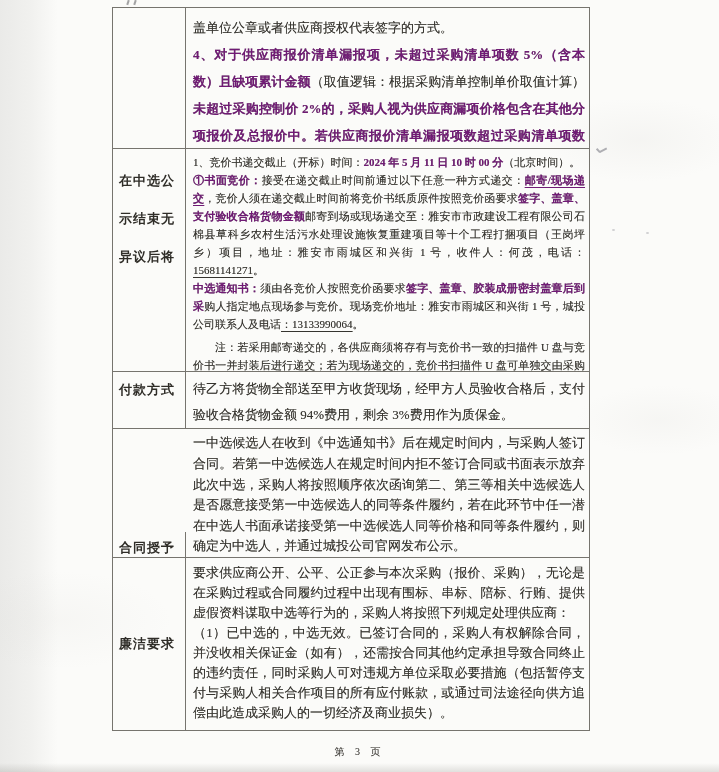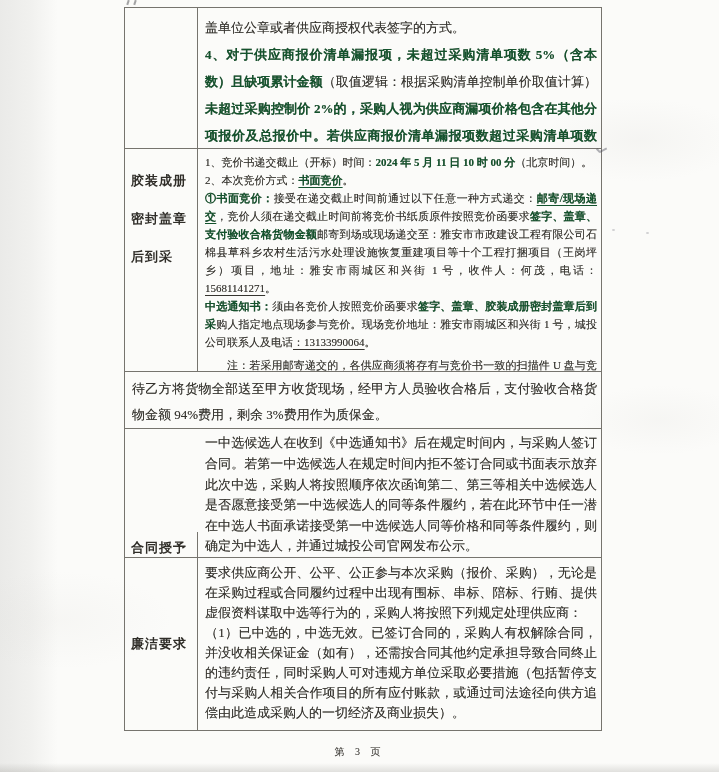--- a/index.html
+++ b/index.html
@@ -19,41 +19,41 @@
   }
   .page-texture{
     position:absolute;inset:0;pointer-events:none;
     background:
       radial-gradient(140px 60px at 640px 140px, rgba(200,198,192,.12), rgba(0,0,0,0) 70%),
       radial-gradient(120px 50px at 660px 420px, rgba(200,198,192,.10), rgba(0,0,0,0) 70%),
       radial-gradient(160px 70px at 60px 620px, rgba(205,203,197,.10), rgba(0,0,0,0) 70%);
   }
   
   .info-table{
-    position:absolute;left:124px;top:7px;width:476px;
+    position:absolute;left:112px;top:7px;width:476px;
     border:1px solid #76746e;
     color:#36342f;
     font-size:13px;
   }
   .row{display:flex;overflow:hidden;}
   .row + .row{border-top:1px solid #76746e;}
   .cell-label{
     width:73px;flex:0 0 73px;border-right:1px solid #76746e;
     box-sizing:border-box;padding-left:6px;
     font-weight:bold;letter-spacing:1px;color:#2f2d28;
     overflow:hidden;
   }
   .cell-content{
     flex:1;box-sizing:border-box;padding:0 4px 0 7px;overflow:hidden;
     text-align:justify;
     text-shadow:0 0 .5px rgba(56,54,49,.55);
   }
   .para{margin:0;}
   .para span{white-space:pre-wrap;}
-  .b{font-weight:bold;color:#14532d;}
+  .b{font-weight:bold;color:#701a75;}
   .u{text-decoration:underline;text-underline-offset:3px;text-decoration-thickness:1px;}
   .indent{text-indent:2em;}
 
   
   .r1{height:140px;}
   .r1 .cell-content{padding-top:6px;line-height:27px;}
   .r2{height:222px;}
   .r2 .cell-content{padding-top:4px;line-height:18px;font-size:11px;}
   .r2 .cell-label{padding-top:13px;line-height:38px;}
   .r2 .para.indent{margin-top:5px;}
@@ -99,30 +99,30 @@
 
 <div class="info-table">
   <div class="row r1">
     <div class="cell-label"></div>
     <div class="cell-content">
         <p class="para"><span>盖单位公章或者供应商授权代表签字的方式。</span></p>
         <p class="para"><span class="b">4、对于供应商报价清单漏报项，未超过采购清单项数 5%（含本数）且缺项累计金额</span><span>（取值逻辑：根据采购清单控制单价取值计算）</span><span class="b">未超过采购控制价 2%的，采购人视为供应商漏项价格包含在其他分项报价及总报价中。若供应商报价清单漏报项数超过采购清单项数 5%（不含本数）或超过采购控制价 2%的，其竞价文件无效。</span></p>
       </div>
   </div>
   <div class="row r2">
-    <div class="cell-label">胶装成册密封盖章后到采</div>
+    <div class="cell-label">在中选公示结束无异议后将</div>
     <div class="cell-content">
         <p class="para"><span>1、竞价书递交截止（开标）时间：</span><span class="b">2024 年 5 月 11 日 10 时 00 分</span><span>（北京时间）。</span></p>
-        <p class="para"><span>2、本次竞价方式：</span><span class="b u">书面竞价</span><span>。</span></p>
         <p class="para"><span class="b">①书面竞价：</span><span>接受在递交截止时间前通过以下任意一种方式递交：</span><span class="b u">邮寄/现场递交</span><span>，竞价人须在递交截止时间前将竞价书纸质原件按照竞价函要求</span><span class="b">签字、盖章、支付验收合格货物金额</span><span>邮寄到场或现场递交至：雅安市市政建设工程有限公司石棉县草科乡农村生活污水处理设施恢复重建项目等十个工程打捆项目（王岗坪乡）项目，地址：雅安市雨城区和兴街 1 号，收件人：何茂，电话：</span><span class="u">15681141271</span><span>。</span></p>
         <p class="para"><span class="b">中选通知书：</span><span>须由各竞价人按照竞价函要求</span><span class="b">签字、盖章、胶装成册密封盖章后到采</span><span>购人指定地点现场参与竞价。现场竞价地址：雅安市雨城区和兴街 1 号，城投公司联系人及电话</span><span class="u">：13133990064</span><span>。</span></p>
         <p class="para indent"><span>注：若采用邮寄递交的，各供应商须将存有与竞价书一致的扫描件 U 盘与竞价书一并封装后进行递交；若为现场递交的，竞价书扫描件 U 盘可单独交由采购人现场拷贝后予以归还。</span></p>
       </div>
   </div>
   <div class="row r3">
+    <div class="cell-label">付款方式</div>
     <div class="cell-content">
         <p class="para"><span>待乙方将货物全部送至甲方收货现场，经甲方人员验收合格后，支付验收合格货物金额 94%费用，剩余 3%费用作为质保金。</span></p>
       </div>
   </div>
   <div class="row r4">
     <div class="cell-label">合同授予</div>
     <div class="cell-content">
         <p class="para"><span>在中选公示结束无异议后将《中选通知书》发给第一中选候选人。第一中选候选人在收到《中选通知书》后在规定时间内，与采购人签订合同。若第一中选候选人在规定时间内拒不签订合同或书面表示放弃此次中选，采购人将按照顺序依次函询第二、第三等相关中选候选人是否愿意接受第一中选候选人的同等条件履约，若在此环节中任一潜在中选人书面承诺接受第一中选候选人同等价格和同等条件履约，则确定为中选人，并通过城投公司官网发布公示。</span></p>
       </div>
   </div>

